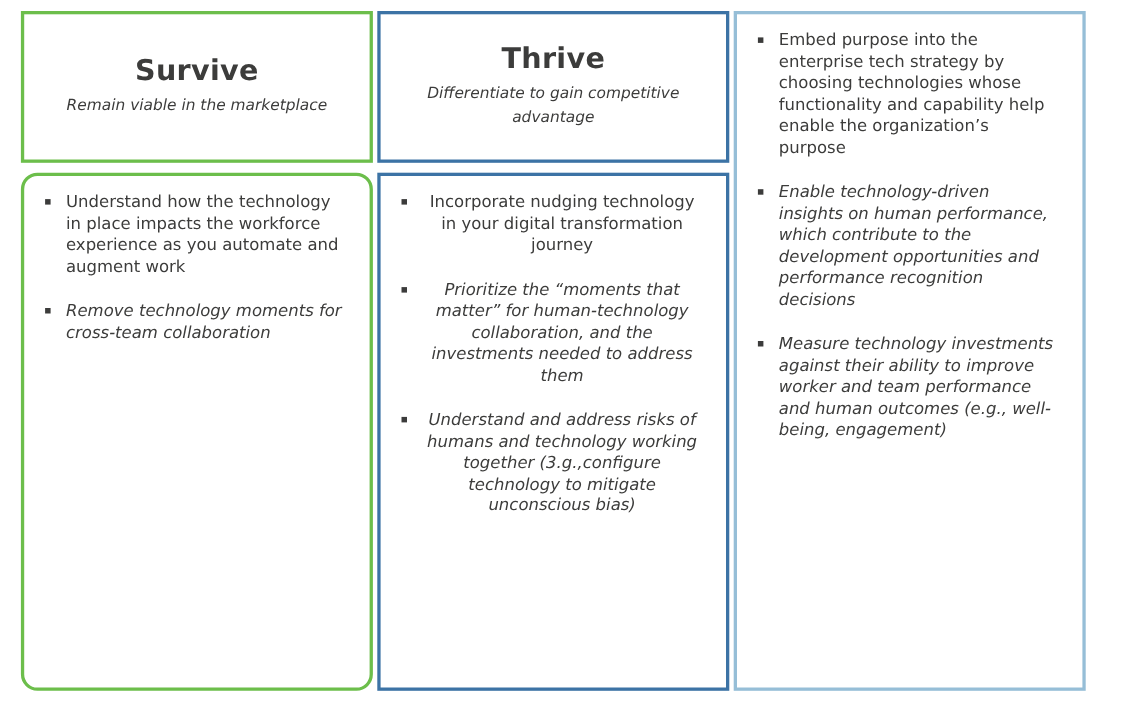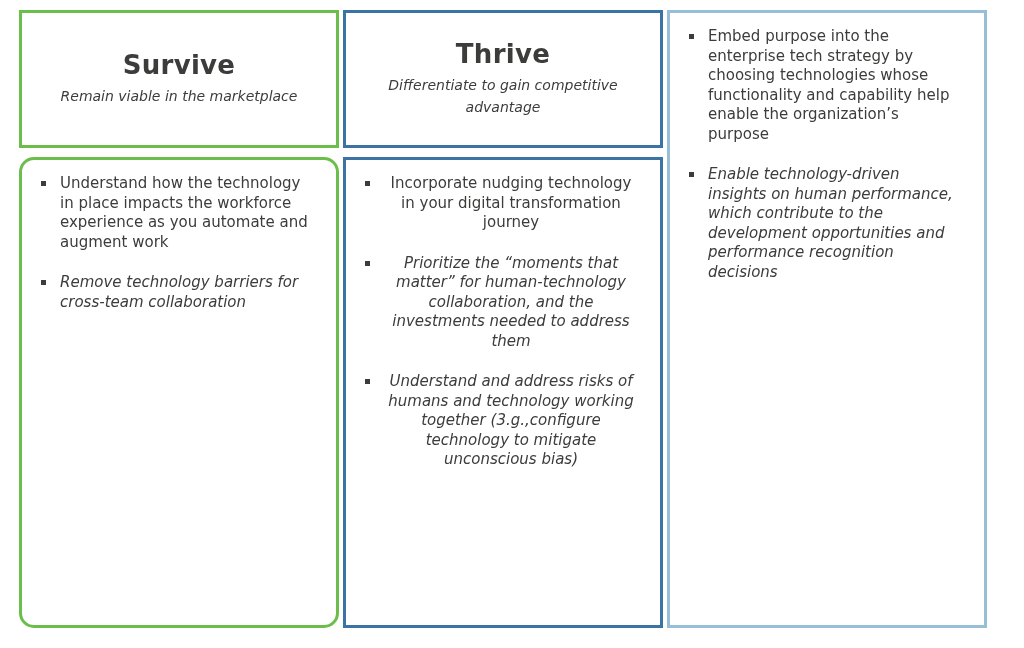--- a/index.html
+++ b/index.html
@@ -93,21 +93,21 @@
 <div class="board">
 
   <section class="column">
     <div class="card header-card" style="border-color: rgb(108, 190, 75);">
       <h2 class="header-title">Survive</h2>
       <p class="header-subtitle">Remain viable in the marketplace</p>
     </div>
     <div class="card content-card" style="border-color: rgb(108, 190, 75); border-radius: 15px;">
       <ul class="bullet-list">
         <li>Understand how the technology in place impacts the workforce experience as you automate and augment work</li>
-        <li>Remove technology barriers for cross-team collaboration</li>
+        <li>Remove technology moments for cross-team collaboration</li>
       </ul>
     </div>
   </section>
 
   <section class="column">
     <div class="card header-card" style="border-color: rgb(60, 115, 165);">
       <h2 class="header-title">Thrive</h2>
       <p class="header-subtitle">Differentiate to gain competitive advantage</p>
     </div>
     <div class="card content-card" style="border-color: rgb(60, 115, 165); text-align: center;">
@@ -117,17 +117,18 @@
         <li>Understand and address risks of humans and technology working together (3.g.,configure technology to mitigate unconscious bias)</li>
       </ul>
     </div>
   </section>
 
   <section class="column">
     <div class="card content-card" style="border-color: rgb(150, 190, 215);">
       <ul class="bullet-list">
         <li>Embed purpose into the enterprise tech strategy by choosing technologies whose functionality and capability help enable the organization’s purpose</li>
         <li>Enable technology-driven insights on human performance, which contribute to the development opportunities and performance recognition decisions</li>
+        <li>Measure technology investments against their ability to improve worker and team performance and human outcomes (e.g., well-being, engagement)</li>
       </ul>
     </div>
   </section>
 
 </div>
 
 </body></html>

